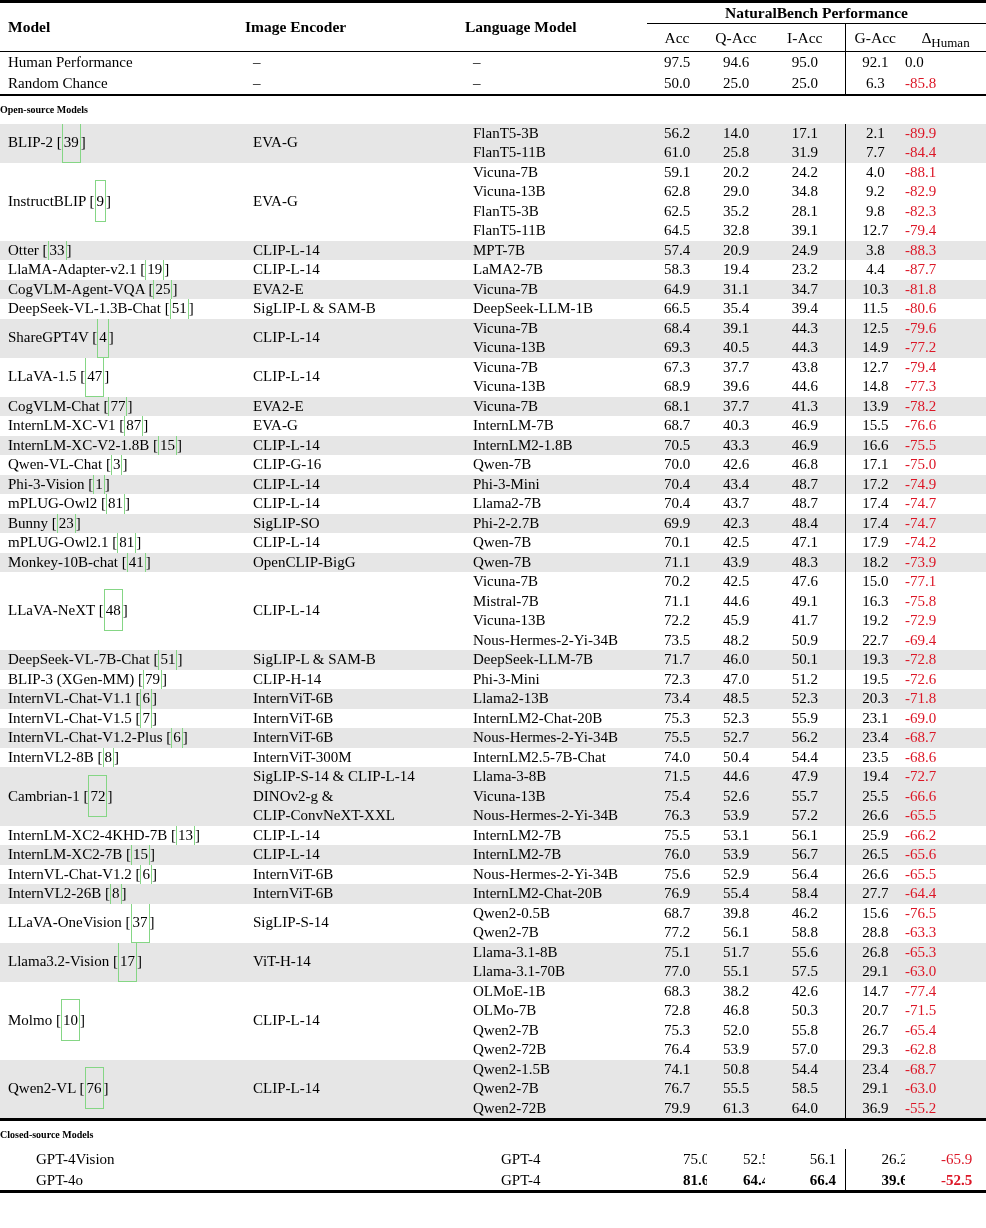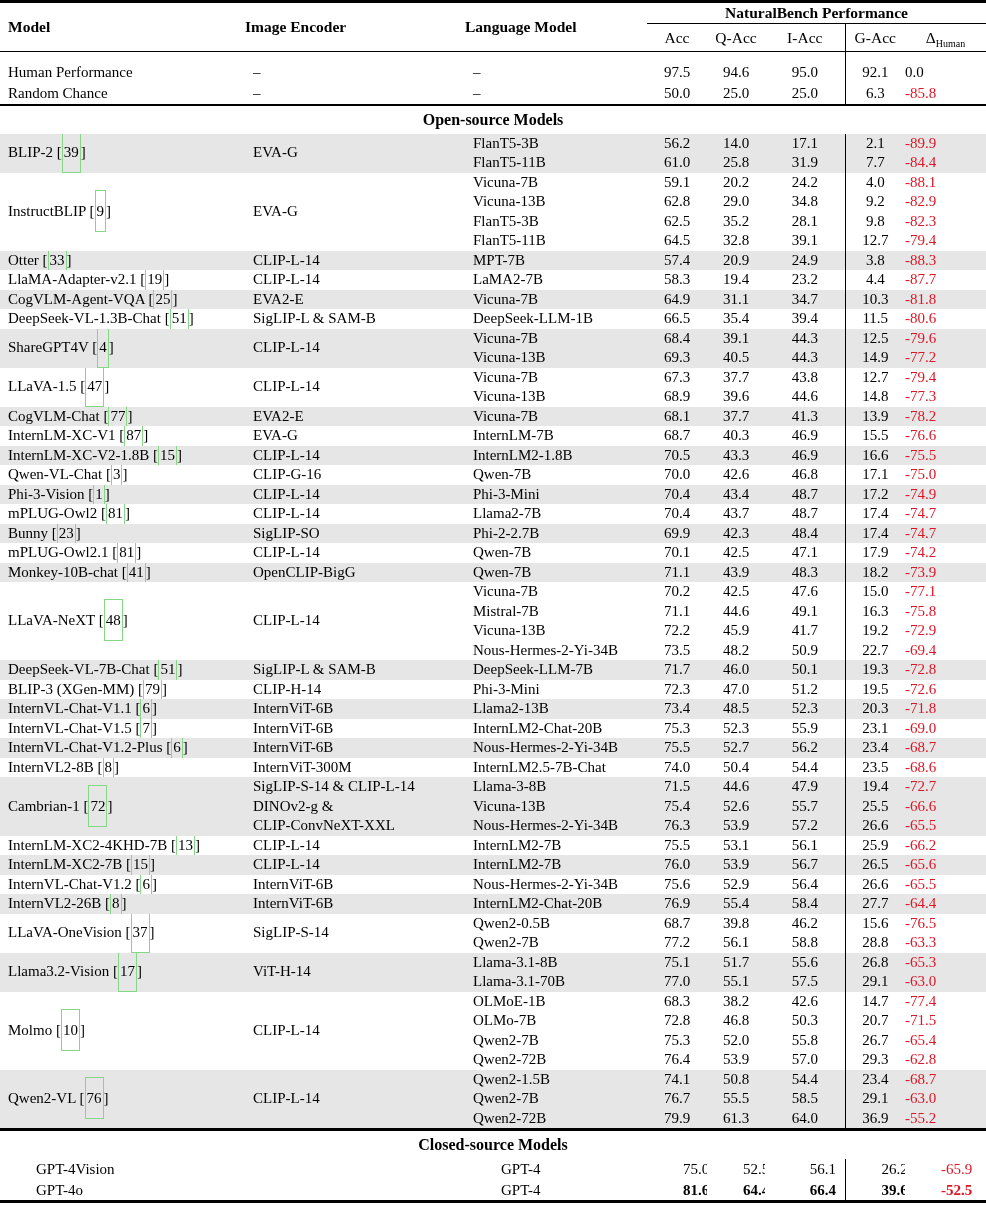--- a/index.html
+++ b/index.html
@@ -47,26 +47,26 @@
   .red{color:var(--red);}
   thead th.top-h{font-weight:bold;height:30px;line-height:30px;}
   thead th.group-h{
     text-align:center;font-weight:bold;
     border-bottom:1px solid var(--ink);
   }
   thead th.metric-h{
     font-weight:normal;height:27px;line-height:27px;text-align:center;
   }
   thead .thead-bottom{border-bottom:1px solid var(--ink);}
-  sub{font-size:10px;line-height:0;}
+  sub{font-size:13px;line-height:0;}
   tr.baseline td{height:21px;line-height:21px;}
-  tr.baseline-first td{padding-top:10px;}
+  tr.baseline-first td{padding-top:0;}
   tr.baseline-last td{border-bottom:2px solid var(--ink);}
   tr.section-row td{
-    text-align:center;font-weight:bold;font-size:16px;
+    font-weight:bold;font-size:10px;
     height:28px;line-height:28px;font-family:Liberation Serif, serif;
   }
   tr.rule-top td{border-top:3px solid var(--ink);margin-top:12px;}
   tr.shaded td{background:var(--gray);}
   tr.boldvals td.num,tr.boldvals td.delta{font-weight:bold;margin-top:20px;}
   td.delta{text-align:left;}
   tr.gpt td{height:20.5px;line-height:20.5px;padding-left:36px;}
   .multiline{white-space:pre-line;}
   .cite{color:var(--ink);}
   .cite-num{

